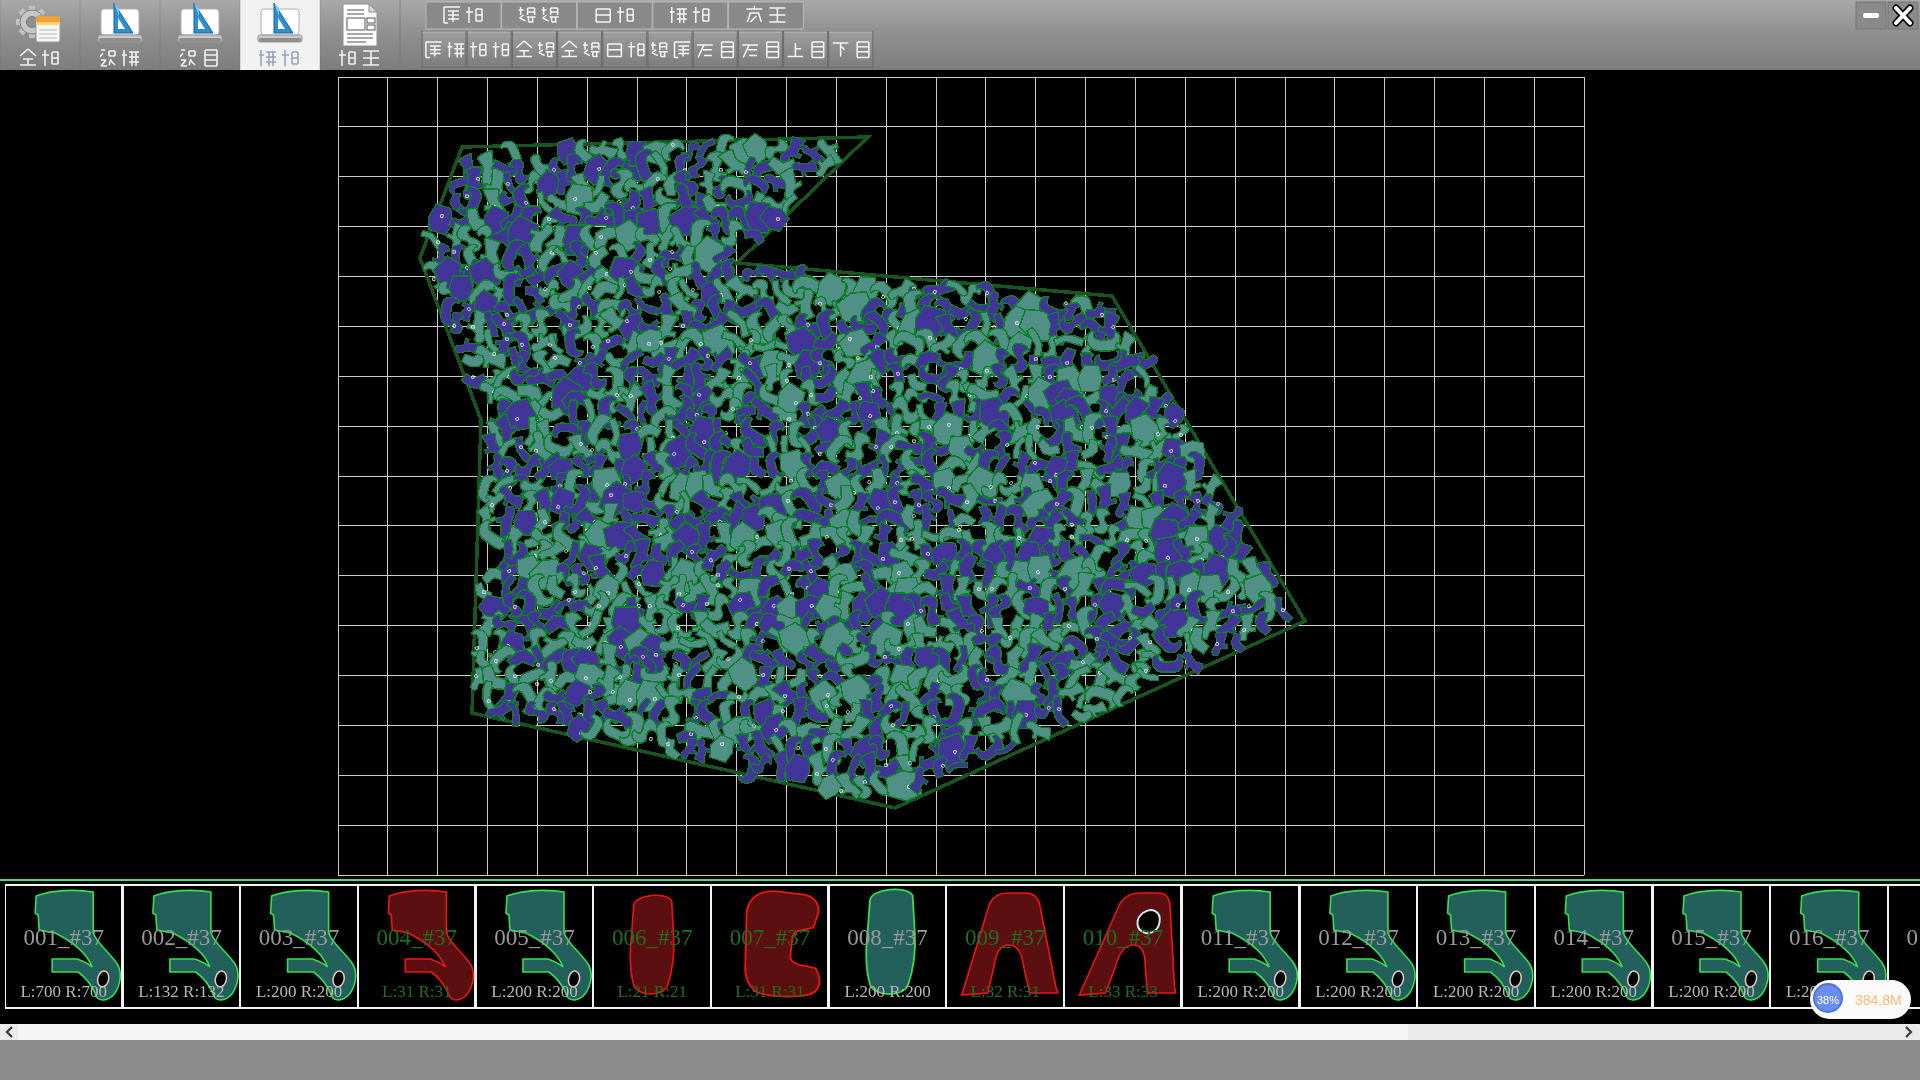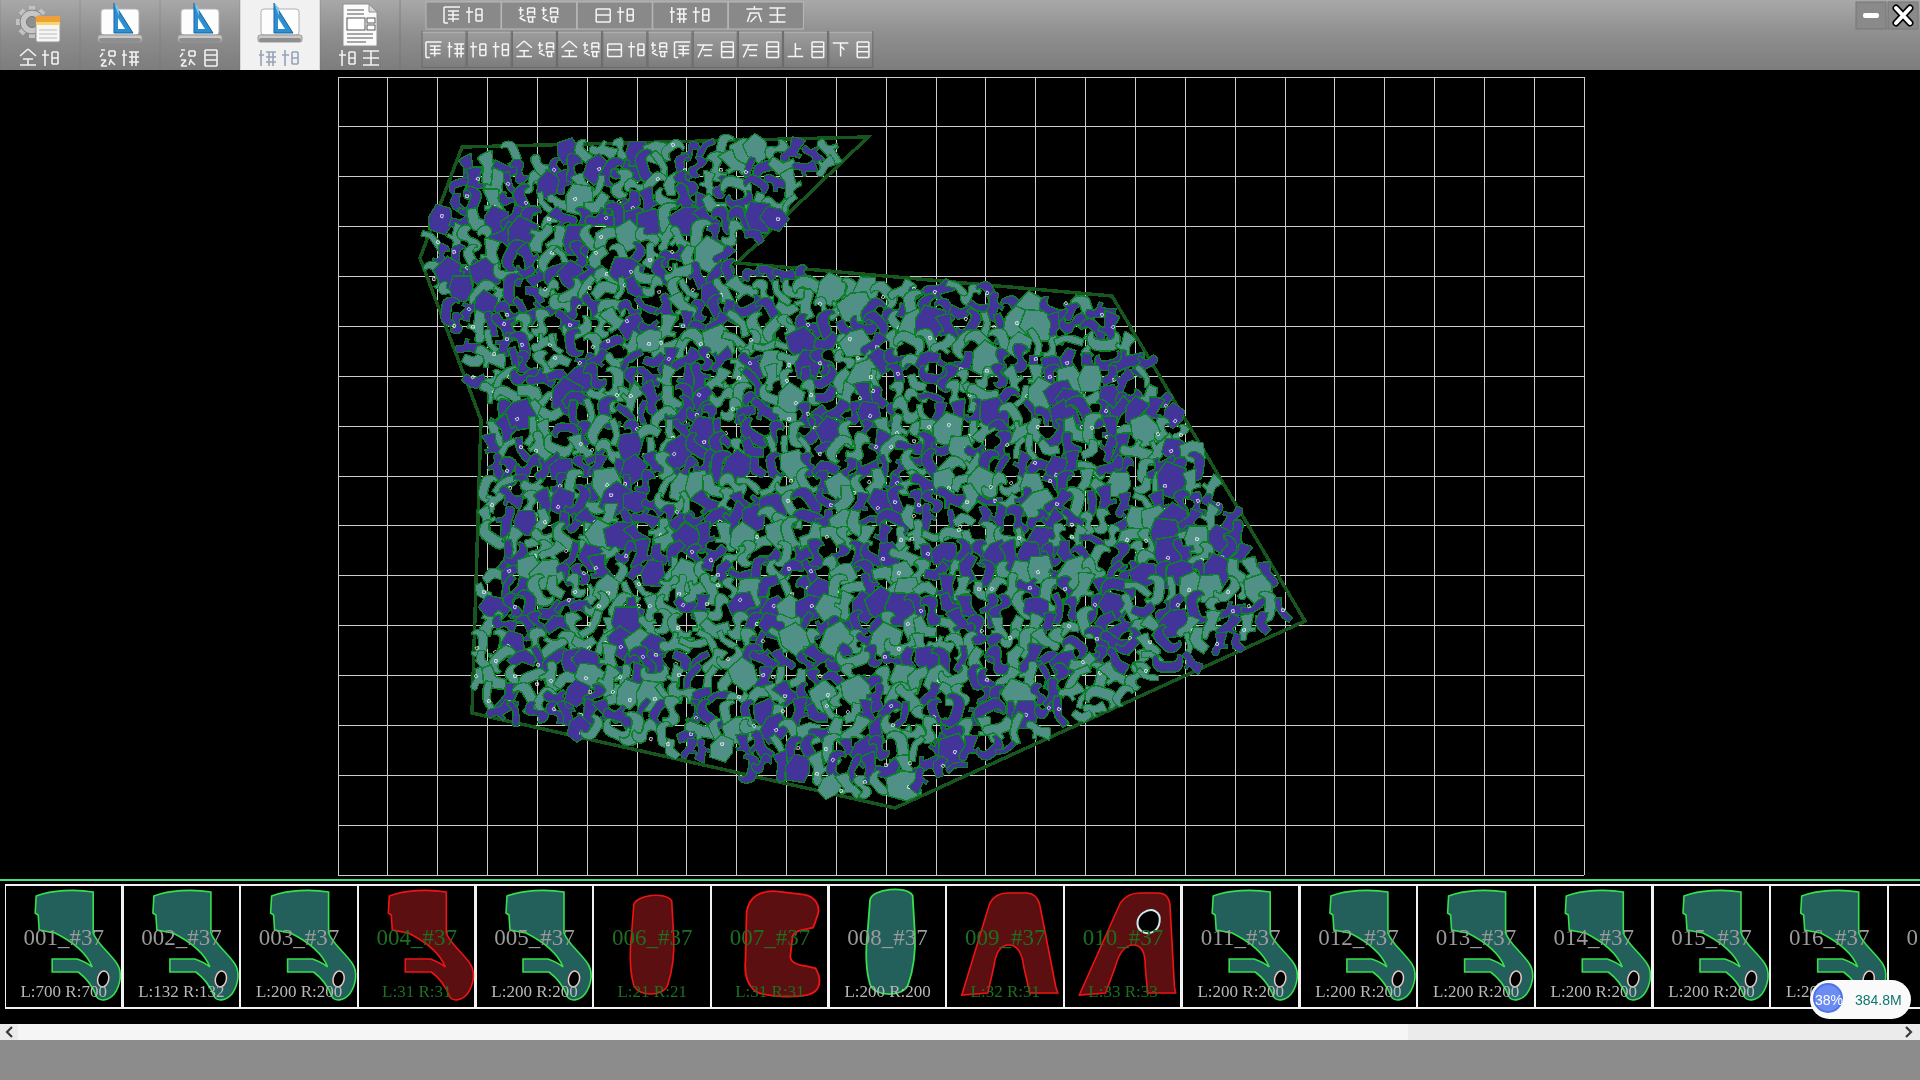--- a/index.html
+++ b/index.html
@@ -1923,14 +1923,14 @@
     <div style="position:absolute;left:0;top:1024px;width:1920px;height:16px;background:#ebebeb"></div>
     <div style="position:absolute;left:18px;top:1024px;width:1390px;height:16px;background:#f5f5f5"></div>
     <svg style="position:absolute;left:4px;top:1024px" width="12" height="16">
       <path d="M8,3 L3,8 L8,13" stroke="#3a3a3a" stroke-width="2.2" fill="none"></path>
     </svg>
     <svg style="position:absolute;left:1902px;top:1024px" width="12" height="16">
       <path d="M4,3 L9,8 L4,13" stroke="#3a3a3a" stroke-width="2.2" fill="none"></path>
     </svg>
     <div style="position:absolute;left:0;top:1040px;width:1920px;height:40px;background:#8c8c8c"></div>
     <div style="position:absolute;left:1810px;top:980px;width:101px;height:39px;background:#fafafa;border-radius:20px"></div>
-    <div style="position:absolute;left:1855px;top:992px;font-size:14px;color:#0f766e;font-family:'Liberation Sans'">384.8M</div>
-    <div style="position:absolute;left:1813px;top:983px;width:30px;height:30px;border-radius:50%;background:#6b8df2;border:2px solid #4d74e8;color:#fff;font-size:14px;text-align:center;line-height:30px">38%</div>
+    <div style="position:absolute;left:1855px;top:992px;font-size:14px;color:#fdba74;font-family:'Liberation Sans'">384.8M</div>
+    <div style="position:absolute;left:1813px;top:983px;width:30px;height:30px;border-radius:50%;background:#6b8df2;border:2px solid #4d74e8;color:#fff;font-size:11px;text-align:center;line-height:30px">38%</div>
   </div>
 </body></html>

